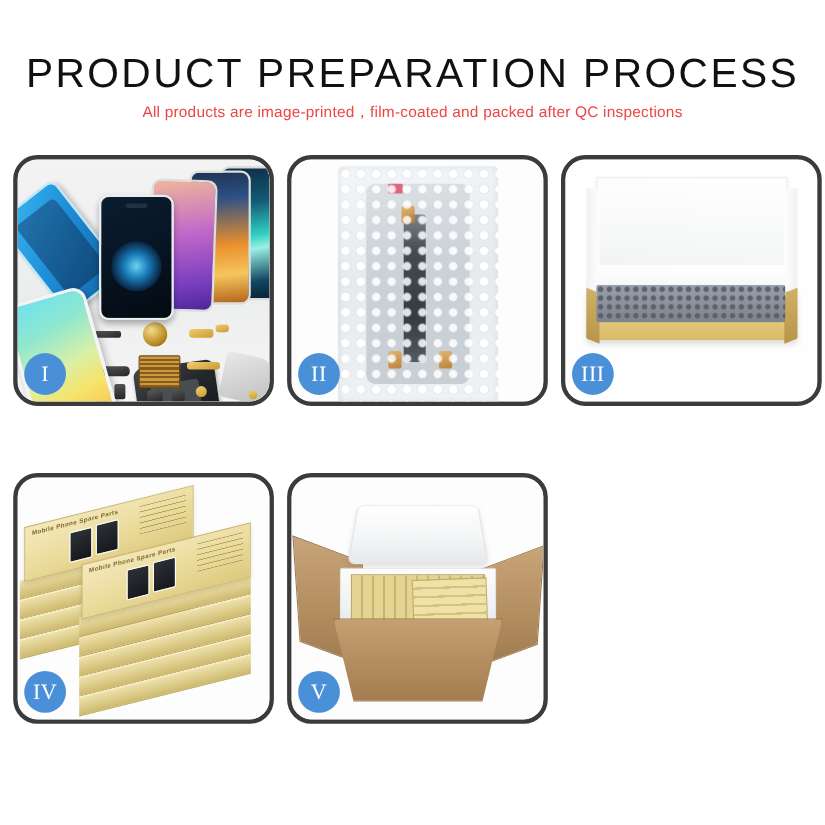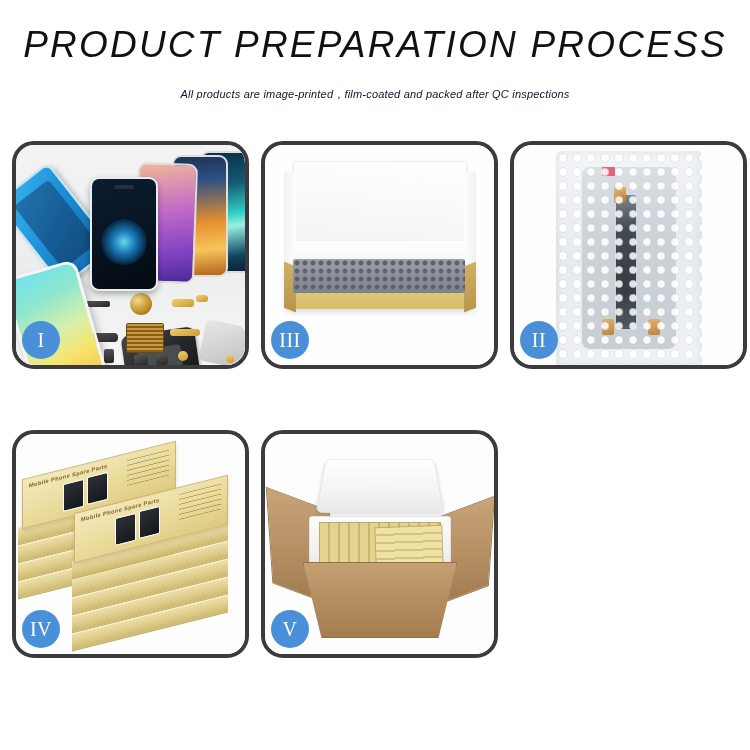--- a/index.html
+++ b/index.html
@@ -5,33 +5,33 @@
   html,body{margin:0;padding:0;}
   body{
     width:750px;height:750px;
     background:#ffffff;
     font-family:"Liberation Sans", sans-serif;
     overflow:hidden;
   }
   .page{position:relative;width:750px;height:750px;}
 
   
-  .header{text-align:center;padding-top:26px;font-style:italic;}
+  .header{text-align:center;padding-top:48px;}
   .title{
     font-size:37px;
     letter-spacing:2.2px;
     font-weight:400;
     color:#111;
     line-height:1.05;
     font-family:"Liberation Sans", sans-serif;
   }
   .subtitle{
-    margin-top:22px;
-    font-size:11px;
-    color:#0f172a;
+    margin-top:6px;
+    font-size:14px;
+    color:#ef4444;
     letter-spacing:.2px;
     font-weight:400;
   }
 
   
   .grid{
     position:absolute;
     left:12px;top:141px;
     width:726px;
     display:grid;
@@ -389,45 +389,45 @@
           <div class="pt gold" style="left:92px;top:58px;width:10px;height:10px;border-radius:50%;"></div>
           <div class="pt dark" style="left:0;top:62px;width:14px;height:10px;"></div>
           <div class="pt gold" style="left:140px;top:62px;width:8px;height:8px;border-radius:50%;"></div>
           <div class="pt gold" style="left:150px;top:70px;width:7px;height:7px;border-radius:50%;"></div>
         </div>
       </div>
       <div class="badge">I</div>
     </div>
 
     <div class="panel">
-      <div class="photo p3">
-        <div class="lid3"></div>
-        <div class="inner3"></div>
-        <div class="wrap3"></div>
-        <div class="tray3"></div>
-      </div>
-      <div class="badge">III</div>
-    </div>
-
-    <div class="panel">
       <div class="photo p2">
         <div class="bubblebag">
           <div class="lcd"></div>
           <div class="flex"></div>
           <div class="conn" style="left:58px;top:36px;"></div>
           <div class="conn" style="left:46px;top:168px;"></div>
           <div class="conn" style="left:92px;top:168px;"></div>
           <div class="redtab"></div>
           <div class="bubbleOverlay"></div>
         </div>
       </div>
       <div class="badge">II</div>
     </div>
 
     <div class="panel">
+      <div class="photo p3">
+        <div class="lid3"></div>
+        <div class="inner3"></div>
+        <div class="wrap3"></div>
+        <div class="tray3"></div>
+      </div>
+      <div class="badge">III</div>
+    </div>
+
+    <div class="panel">
       <div class="photo p4">
         <div class="stack">
           <div class="layer" style="left:0;top:50px;width:156px;height:16px;transform:skewY(-14deg);"></div>
           <div class="layer" style="left:0;top:68px;width:156px;height:16px;transform:skewY(-14deg);"></div>
           <div class="layer" style="left:0;top:86px;width:156px;height:16px;transform:skewY(-14deg);"></div>
           <div class="layer" style="left:0;top:104px;width:156px;height:16px;transform:skewY(-14deg);"></div>
 
           <div class="layer" style="left:54px;top:84px;width:156px;height:16px;transform:skewY(-14deg);"></div>
           <div class="layer" style="left:54px;top:102px;width:156px;height:16px;transform:skewY(-14deg);"></div>
           <div class="layer" style="left:54px;top:120px;width:156px;height:16px;transform:skewY(-14deg);"></div>

